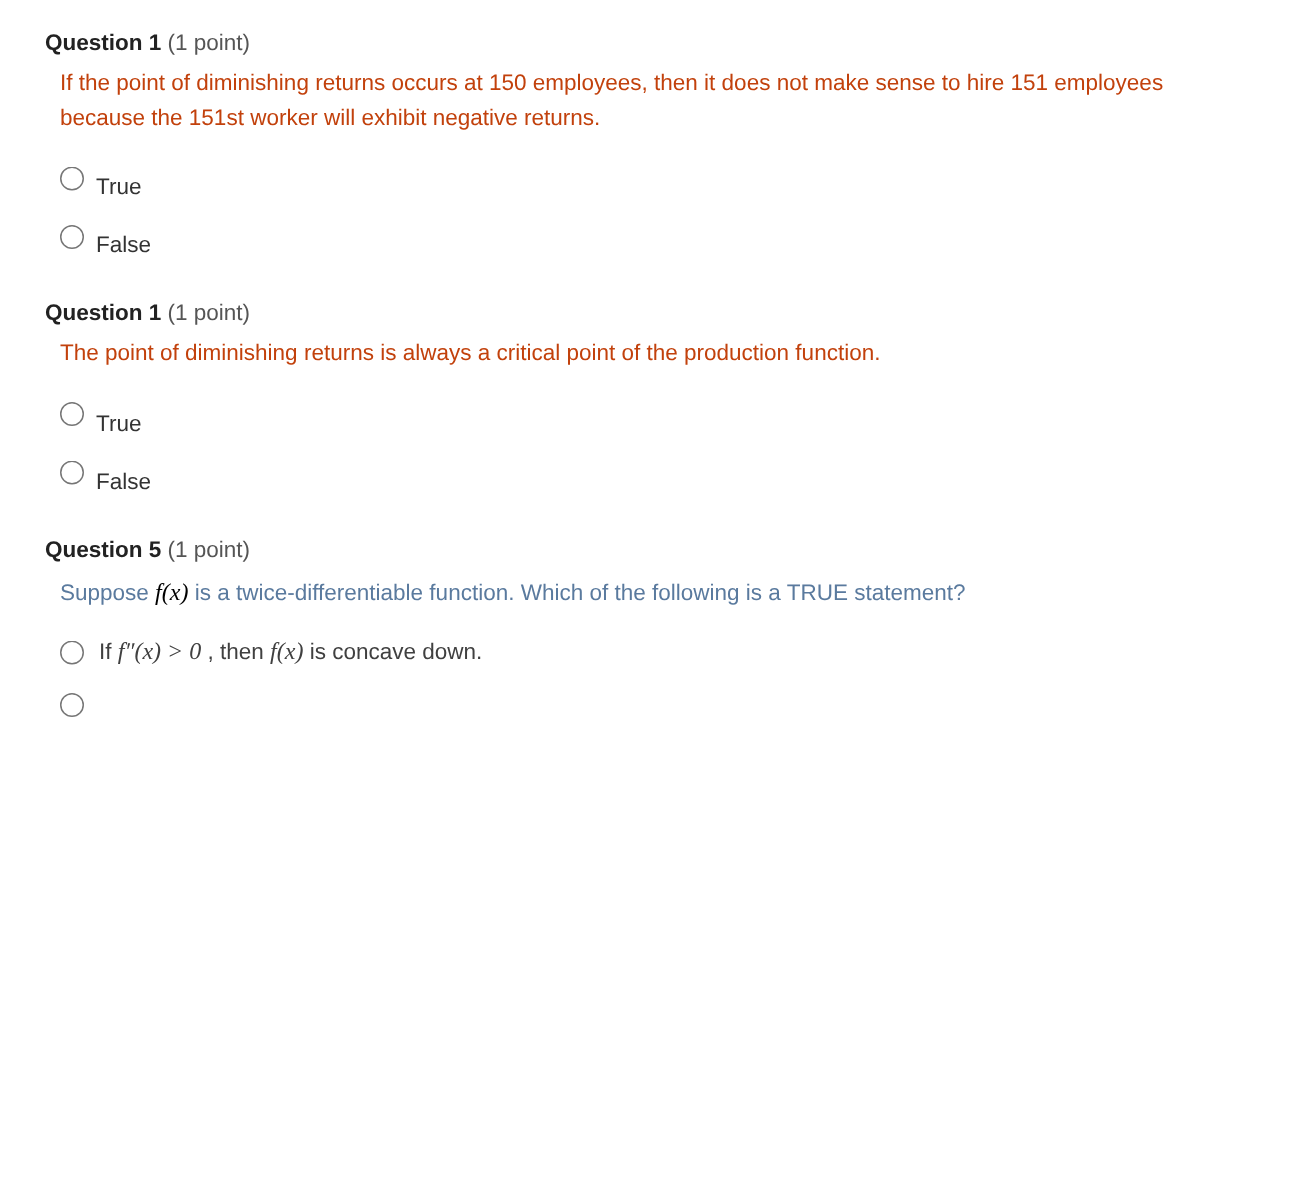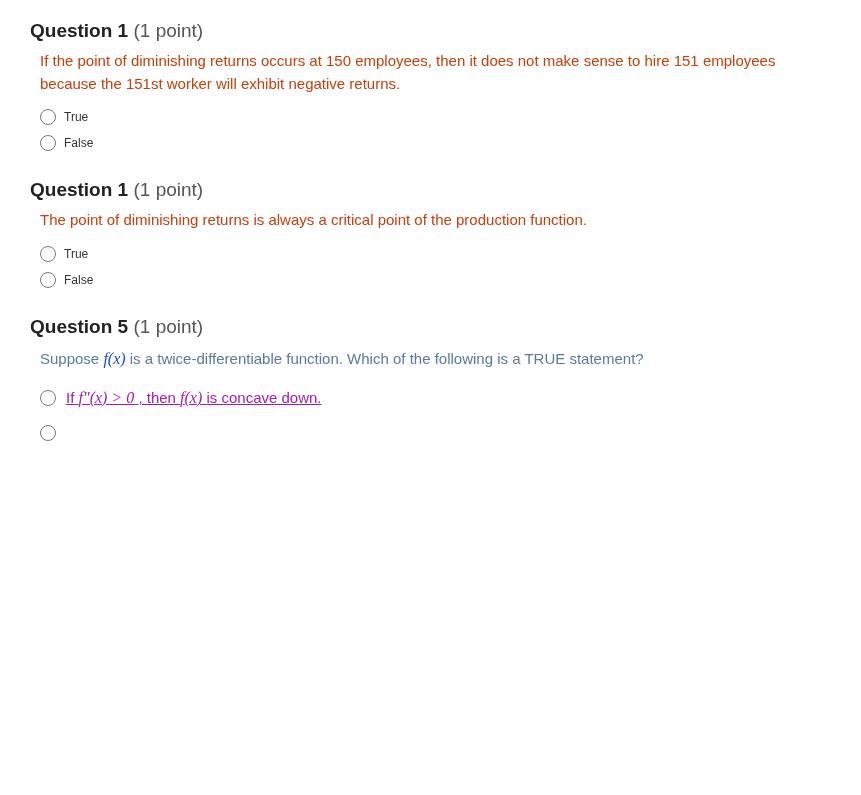--- a/index.html
+++ b/index.html
@@ -10,21 +10,21 @@
       color: #333;
       padding: 20px 30px;
       width: 861px;
       min-height: 795px;
     }
     .question-block {
       margin-bottom: 28px;
     }
     .question-header {
       font-weight: bold;
-      font-size: 19px;
+      font-size: 15px;
       margin-bottom: 8px;
       color: #222;
     }
     .question-header .points {
       font-weight: normal;
       color: #555;
     }
     .question-text {
       color: #c2410c;
       margin-left: 10px;
@@ -41,55 +41,55 @@
       margin-bottom: 10px;
     }
     .option-row input[type="radio"] {
       margin-right: 8px;
       width: 16px;
       height: 16px;
       accent-color: #555;
       flex-shrink: 0;
     }
     .option-label {
-      font-size: 12px;
+      font-size: 15px;
       color: #333;
+      margin-top: 12px;
     }
     
     .math-option-row {
       display: flex;
       align-items: center;
       margin-bottom: 18px;
     }
     .math-option-row input[type="radio"] {
       margin-right: 10px;
       width: 16px;
       height: 16px;
       accent-color: #555;
       flex-shrink: 0;
     }
     .math-label {
       font-size: 15px;
-      color: #a21caf;
-      text-decoration: underline;
+      color: #404040;
     }
     .inline-math {
       font-family: 'Times New Roman', Times, serif;
       font-style: italic;
       font-size: 16px;
     }
     .question-text-q3 {
       color: #5a7a9e;
       margin-left: 10px;
       margin-bottom: 18px;
       line-height: 1.6;
       font-size: 15px;
     }
     .teal {
-      color: #1d4ed8;
+      color: #000000;
     }
   </style>
 </head>
 <body>
 
 <div class="question-block">
   <div class="question-header">
     <span>Question 1</span>
     <span class="points">(1 point)</span>
   </div>

